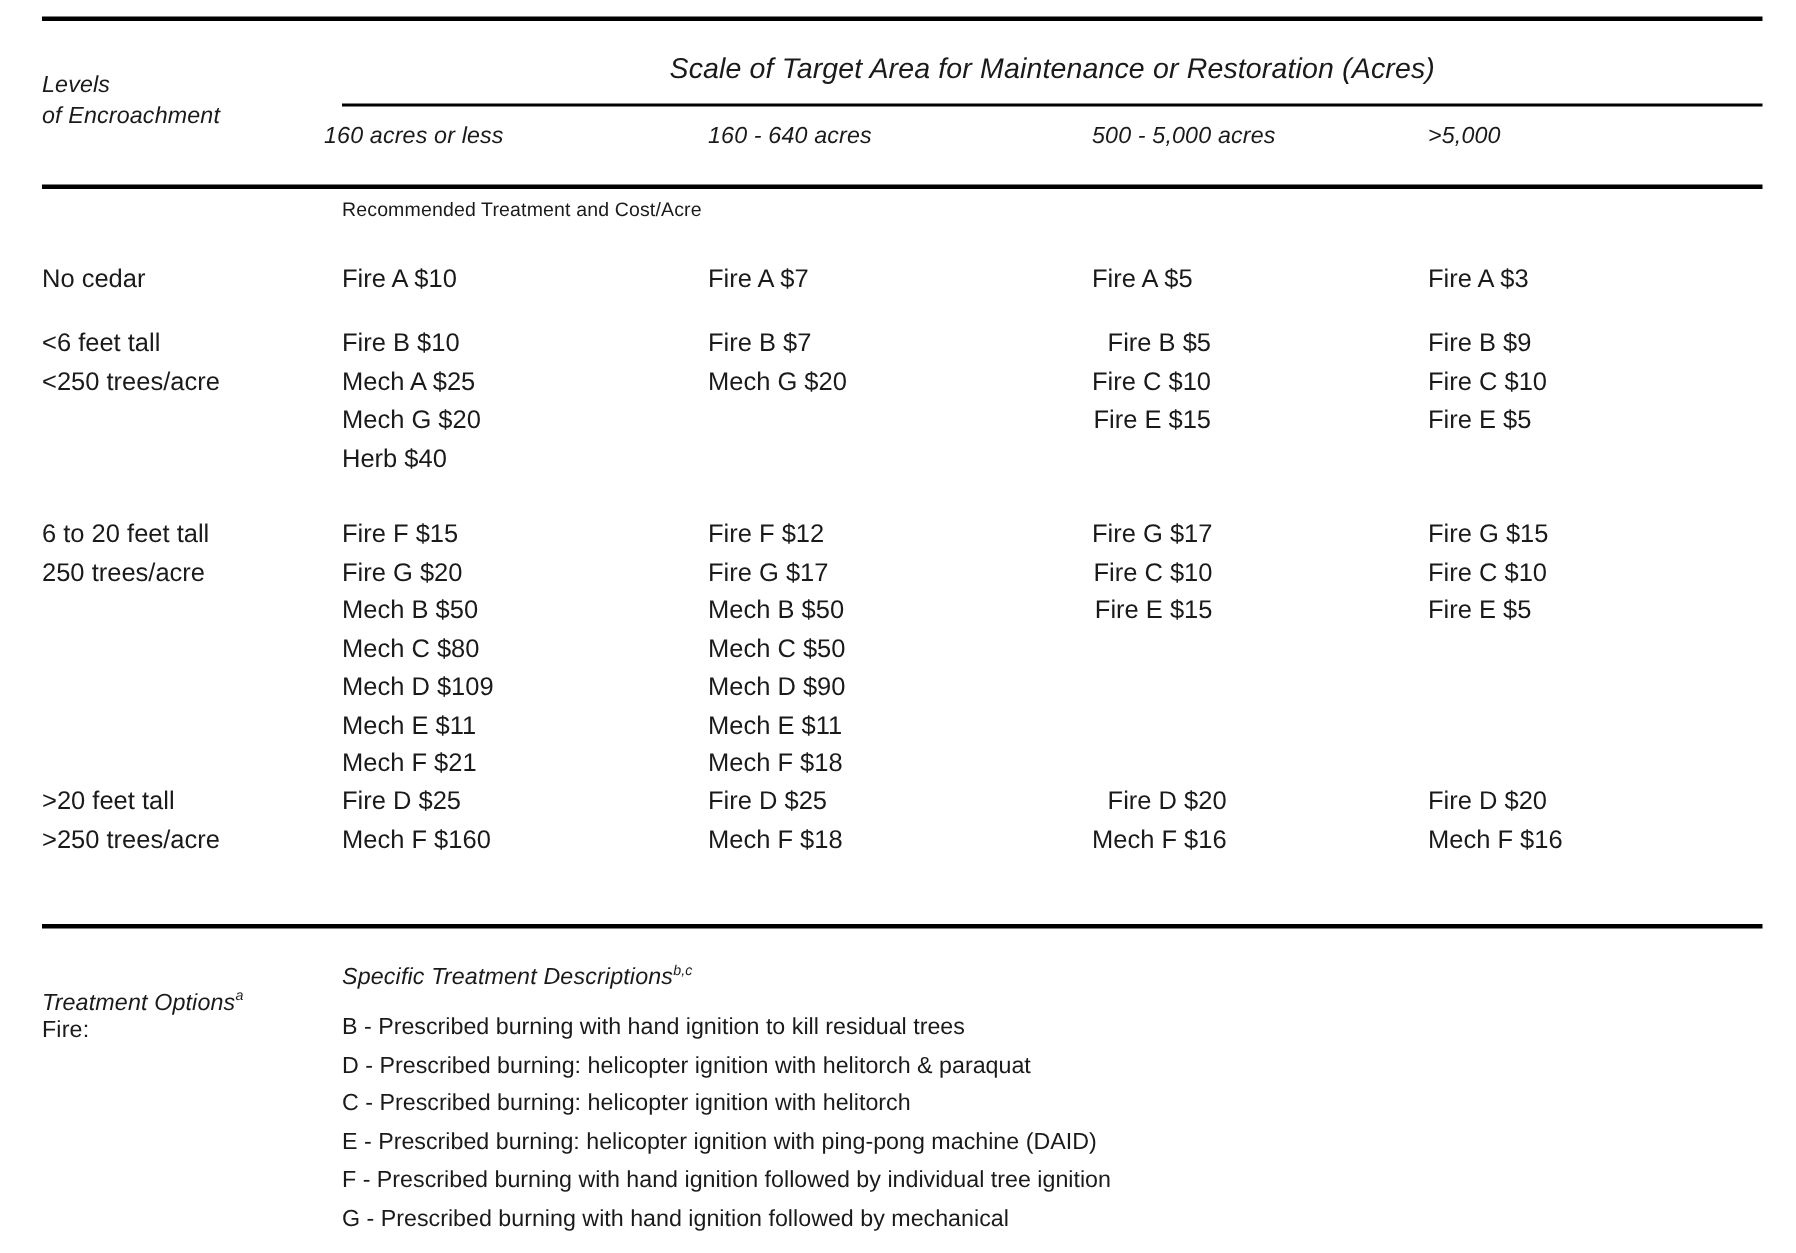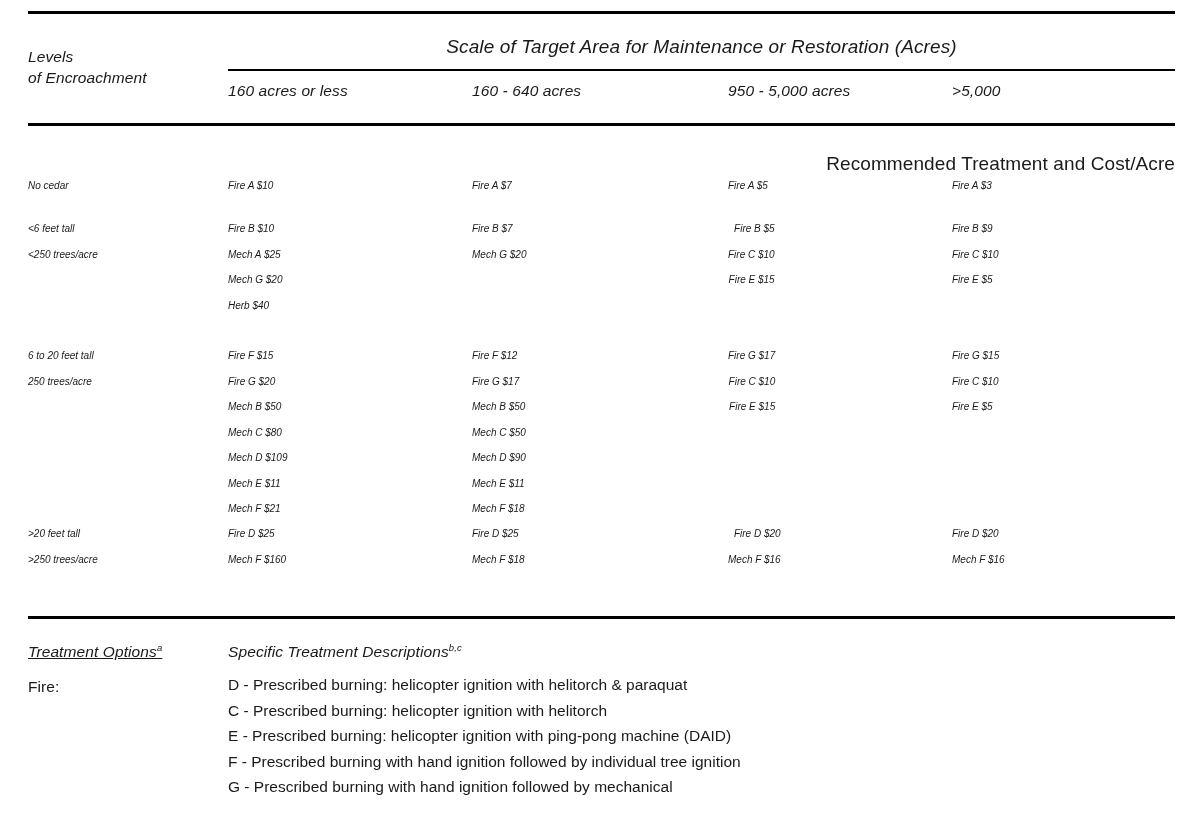--- a/index.html
+++ b/index.html
@@ -45,58 +45,56 @@
     left: 228px;
     top: 36px;
     width: 947px;
     text-align: center;
     font-size: 19px;
   }
   .stub-head { left: 28px; top: 46px; }
   .stub-head .l2 { display: block; }
 
   .colhead { top: 80px; font-size: 15.5px; }
-  .ch0 { left: 228px; }
+  .ch0 { left: 216px; }
   .ch1 { left: 472px; }
   .ch2 { left: 728px; }
   .ch3 { left: 952px; }
 
   .reco {
     left: 228px;
     top: 129px;
     width: 947px;
-    text-align: right;
-    font-size: 19px;
-    margin-top: 24px;
+    text-align: left;
+    font-size: 13px;
   }
 
   
   .row { position: absolute; left: 0; right: 0; }
   .cell {
     position: absolute;
     top: 0;
-    font-size: 10px;
+    font-size: 17px;
     line-height: 25.5px;
     white-space: nowrap;
-    font-style: italic;
   }
   .cell div { height: 25.5px; }
   .c-stub { left: 28px; }
   .c0 { left: 228px; }
   .c1 { left: 472px; }
   .c2 { left: 728px; text-align: right; }
   .c3 { left: 952px; }
 
   .row-0 { top: 173px; }
   .row-1 { top: 216px; }
   .row-2 { top: 343px; }
   .row-3 { top: 521px; }
 
   
-  .legend-head-left  { left: 28px;  top: 641px; text-decoration: underline; }
+  .legend-head-left  { left: 28px;  top: 658px; }
   .legend-head-right { left: 228px; top: 641px; }
   .legend-group      { left: 28px;  top: 676px; }
 
   .legend-items {
     position: absolute;
     left: 228px;
     top: 672px;
     font-size: 15.5px;
     line-height: 25.5px;
   }
@@ -120,21 +118,21 @@
 
   <div class="tx ital stub-head">
     <span>Levels</span>
     <span class="l2">of Encroachment</span>
   </div>
 
   <div class="tx ital spanhead">Scale of Target Area for Maintenance or Restoration (Acres)</div>
 
   <div class="tx ital colhead ch0">160 acres or less</div>
   <div class="tx ital colhead ch1">160 - 640 acres</div>
-  <div class="tx ital colhead ch2">950 - 5,000 acres</div>
+  <div class="tx ital colhead ch2">500 - 5,000 acres</div>
   <div class="tx ital colhead ch3">&gt;5,000</div>
 
   <div class="tx reco">Recommended Treatment and Cost/Acre</div>
 
   <div class="row row-0">
     <div class="cell c-stub">
         <div>No cedar</div>
       </div>
     <div class="cell c0">
         <div>Fire A $10</div>
@@ -235,20 +233,21 @@
       </div>
   </div>
 
   <div class="tx ital legend-head-left"><span>Treatment Options</span><sup>a</sup></div>
 
   <div class="tx ital legend-head-right"><span>Specific Treatment Descriptions</span><sup>b,c</sup></div>
 
   <div class="tx legend-group">Fire:</div>
 
   <div class="legend-items">
+      <div>B - Prescribed burning with hand ignition to kill residual trees</div>
       <div>D - Prescribed burning: helicopter ignition with helitorch &amp; paraquat</div>
       <div>C - Prescribed burning: helicopter ignition with helitorch</div>
       <div>E - Prescribed burning: helicopter ignition with ping-pong machine (DAID)</div>
       <div>F - Prescribed burning with hand ignition followed by individual tree ignition</div>
       <div>G - Prescribed burning with hand ignition followed by mechanical</div>
     </div>
 
 </div>
 
 </body></html>

